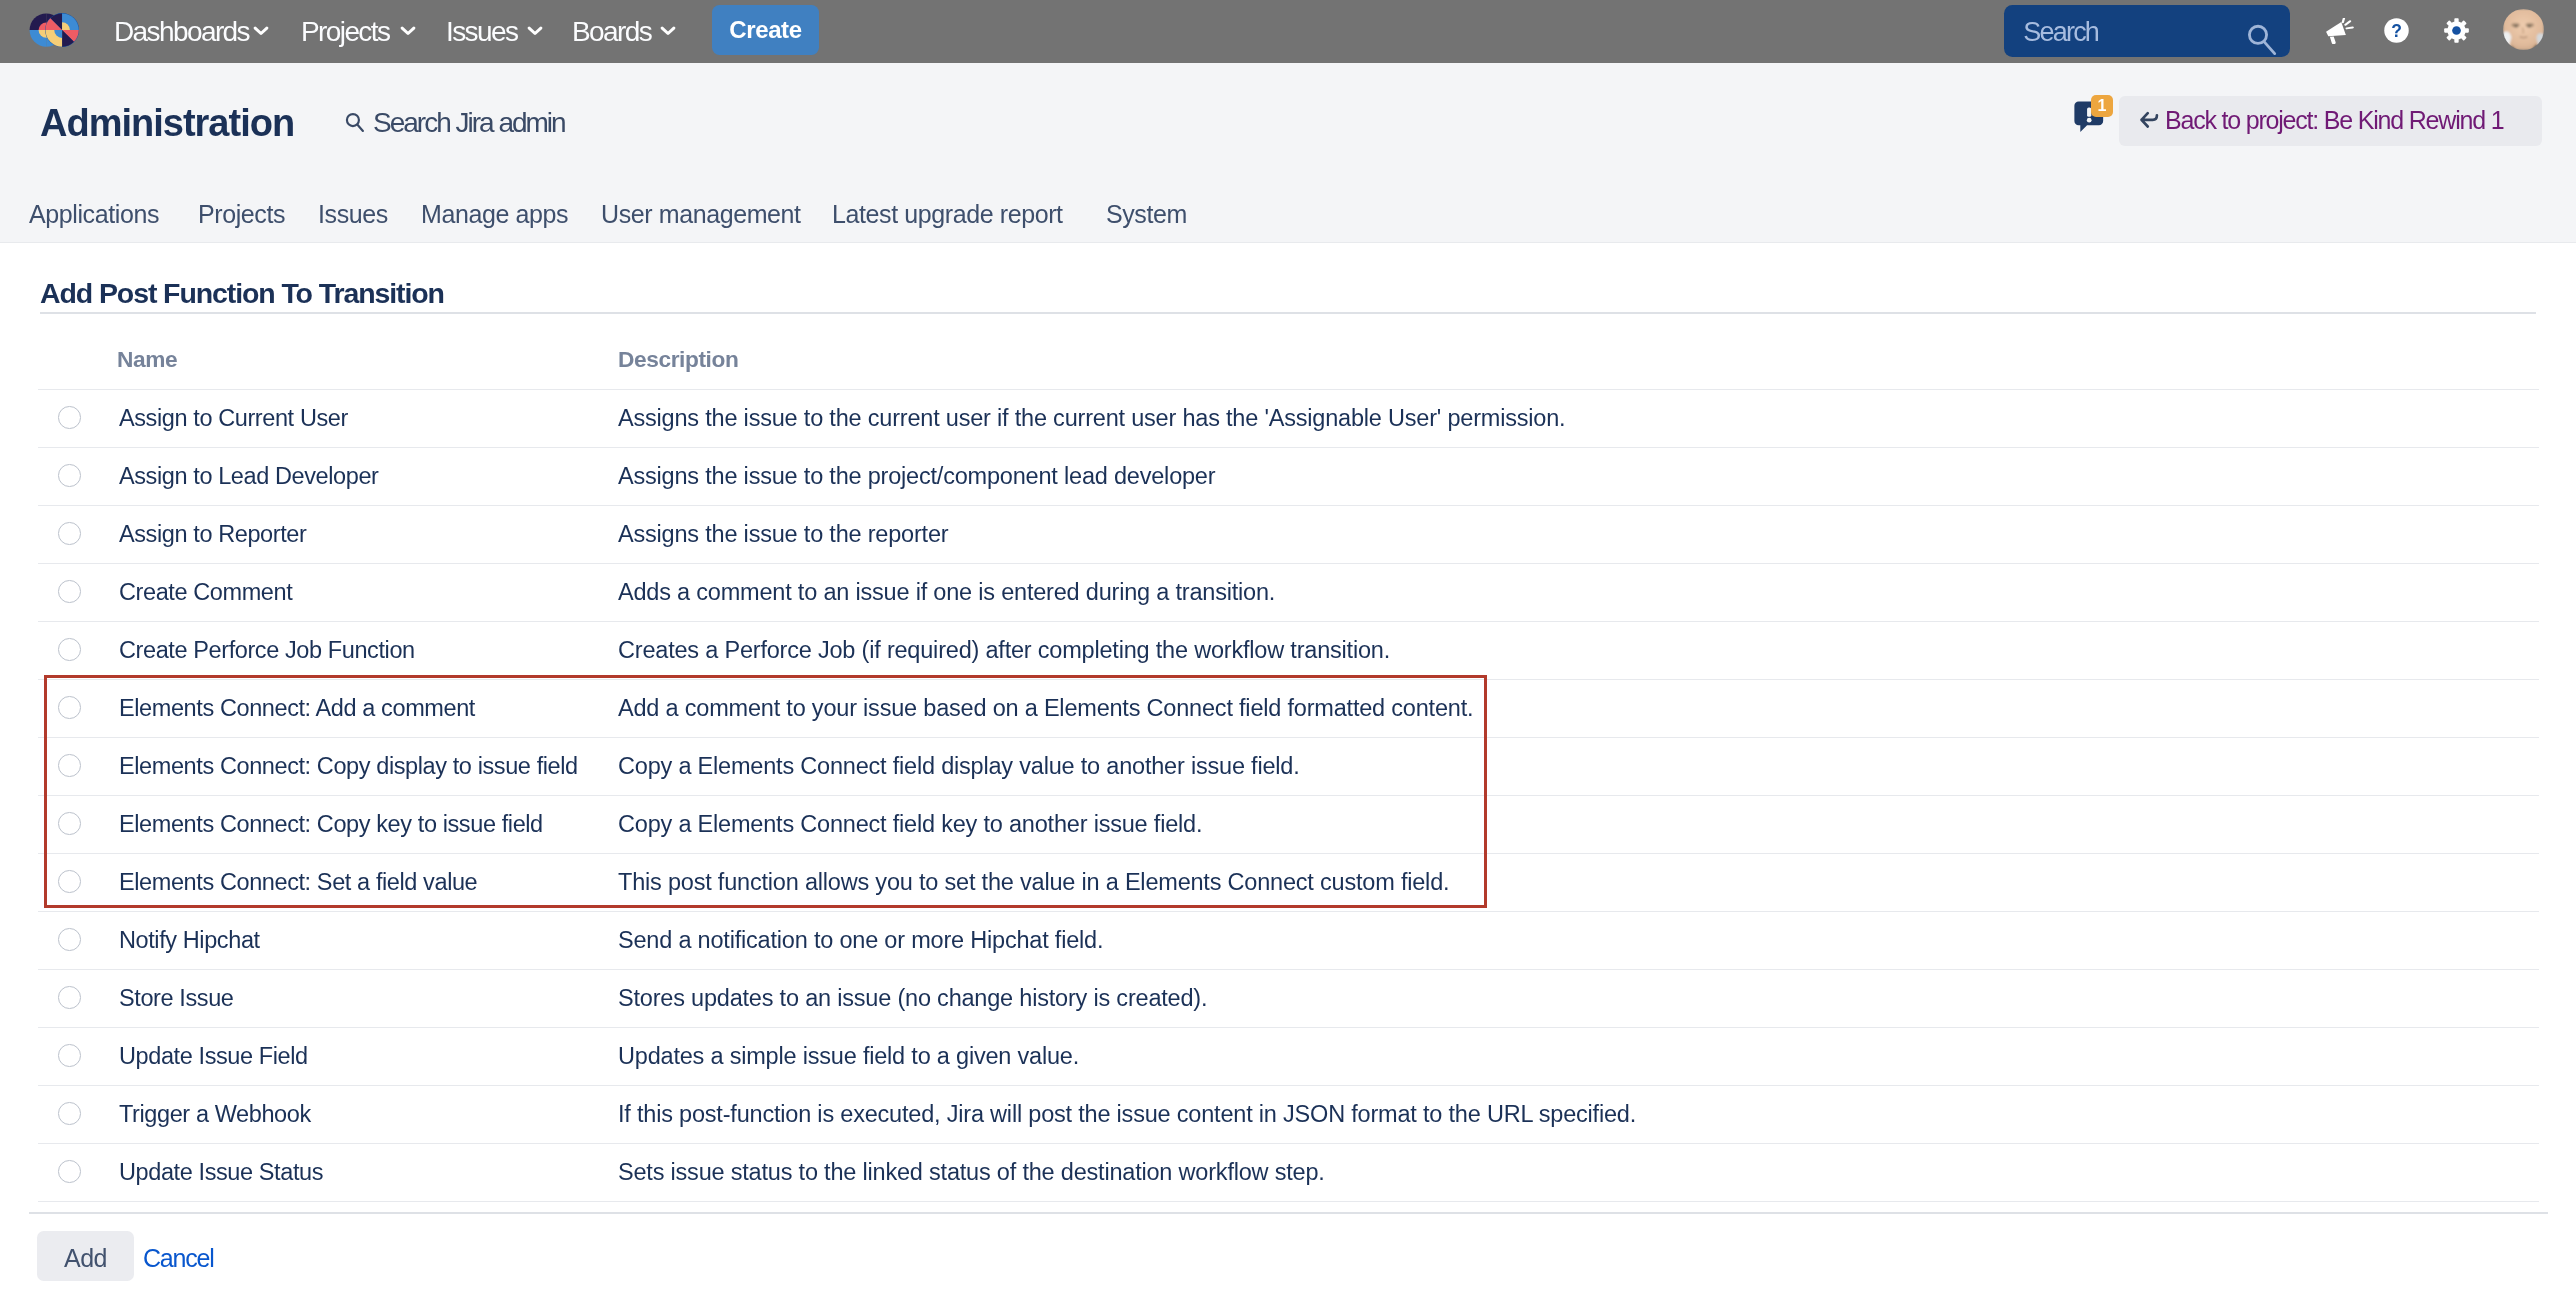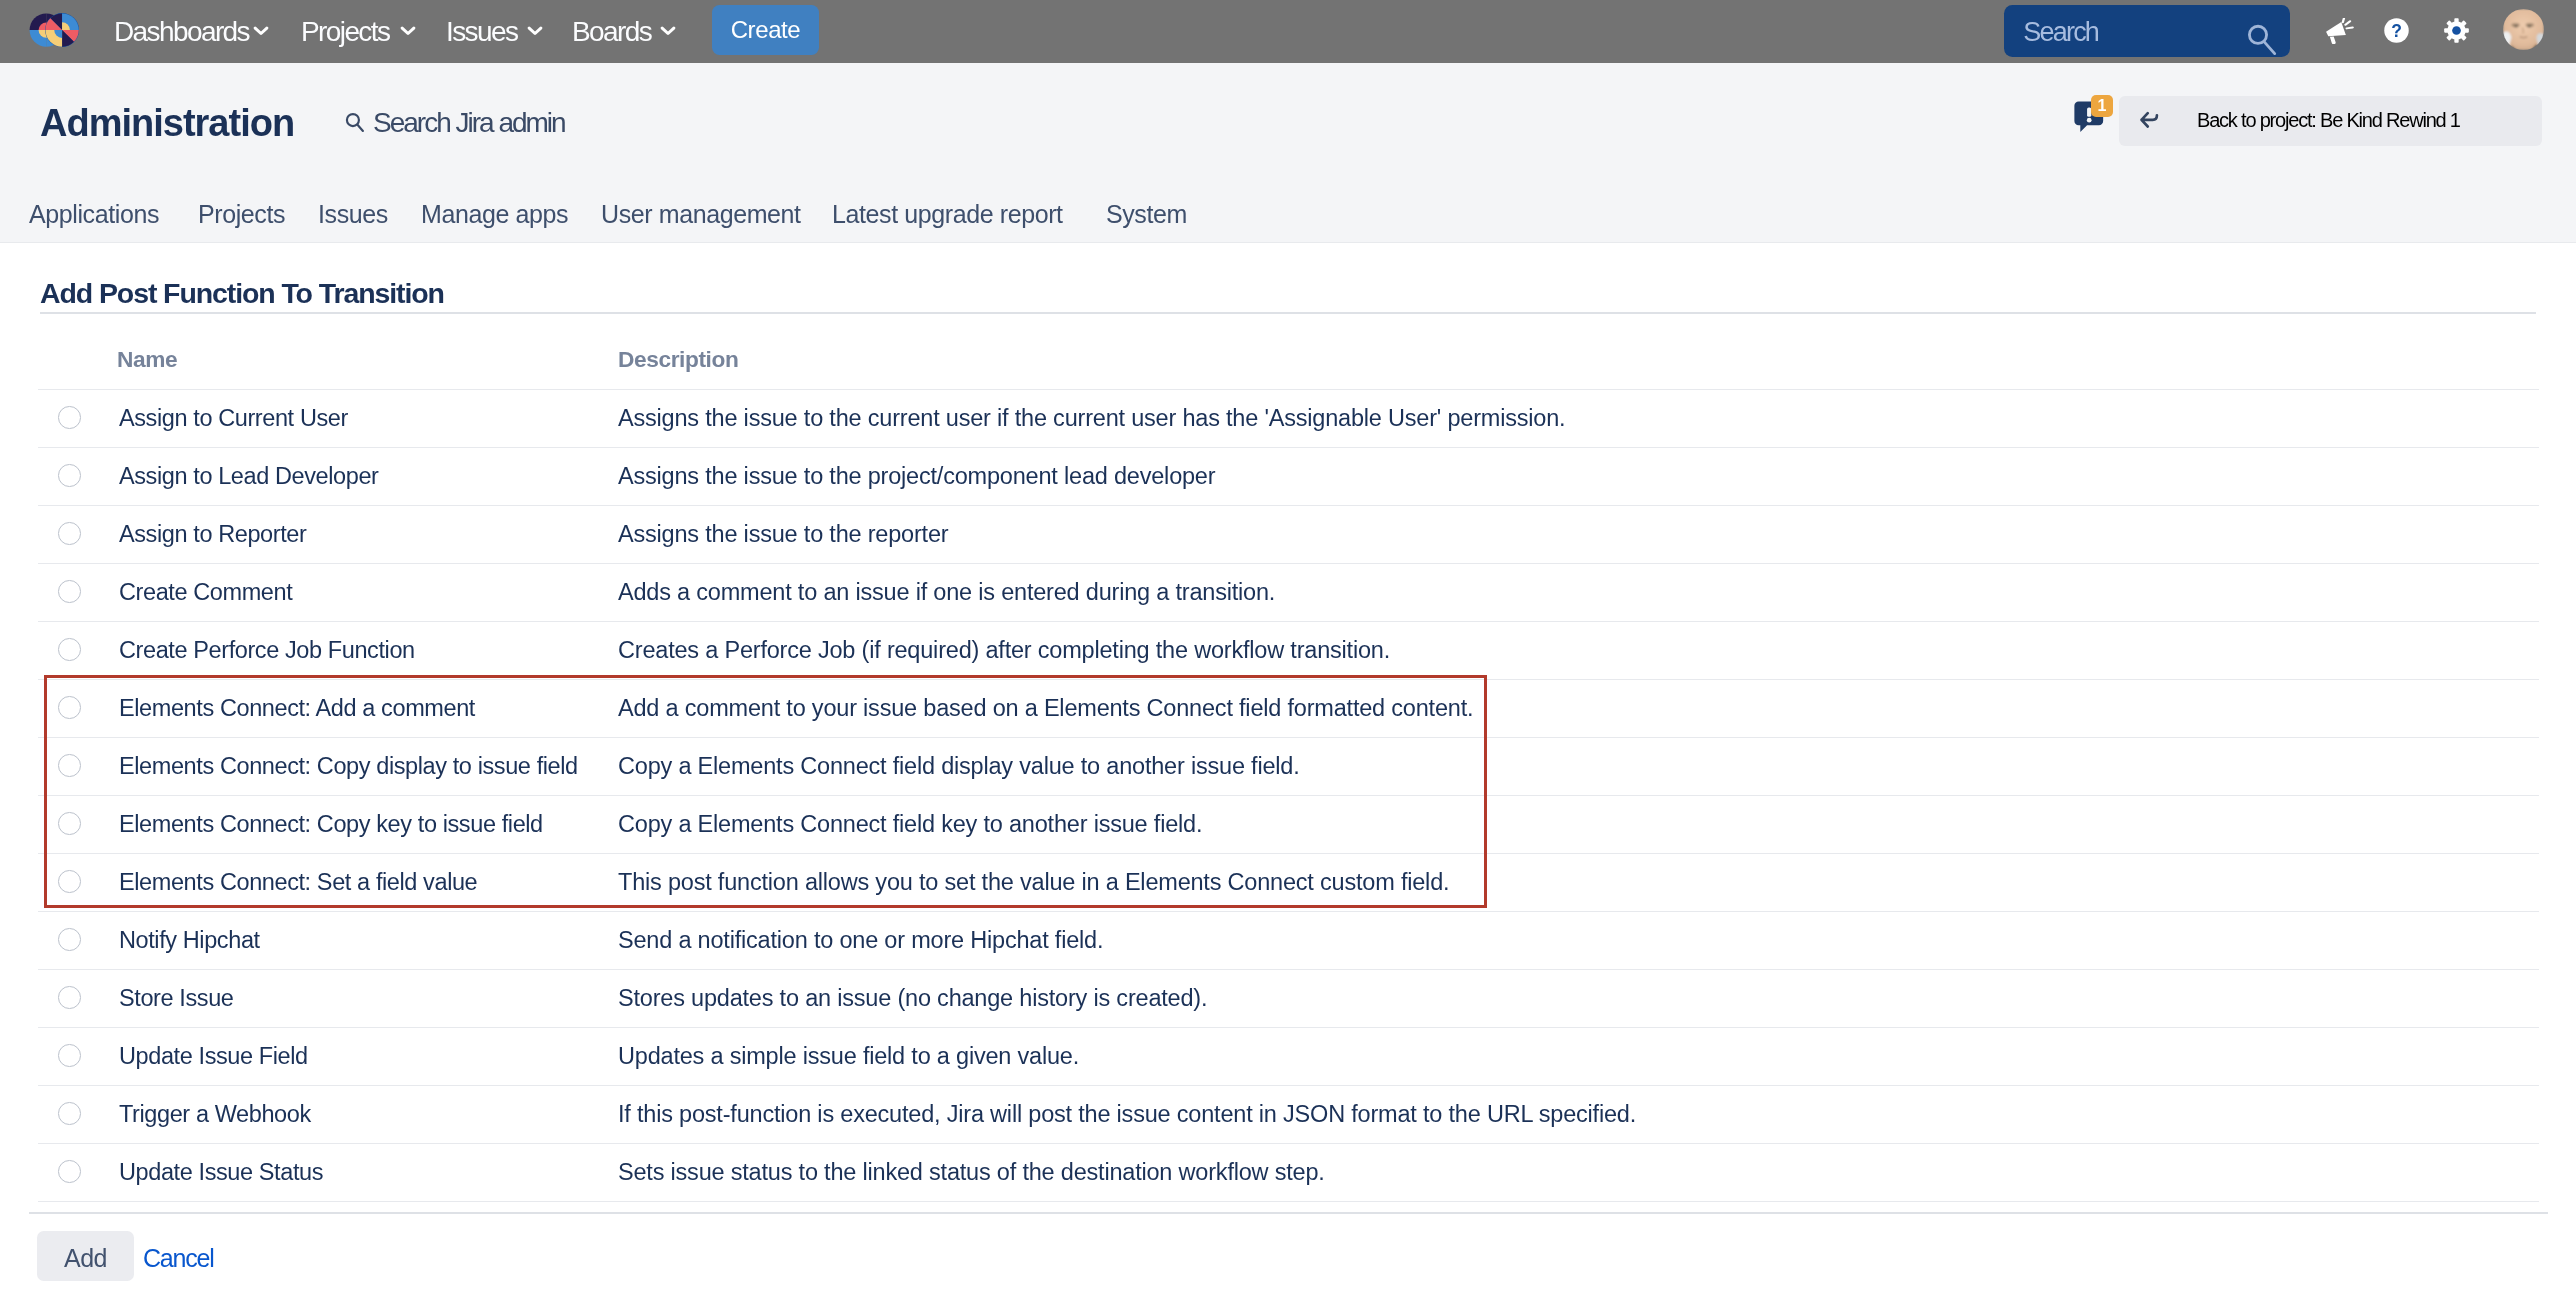--- a/index.html
+++ b/index.html
@@ -3,31 +3,31 @@
 <meta charset="utf-8">
 <style>
   * { margin:0; padding:0; box-sizing:border-box; }
   html,body { width:2576px; height:1296px; background:#fff; font-family:"Liberation Sans", sans-serif; overflow:hidden; position:relative; }
   .abs { position:absolute; }
 
   
   #navbar { position:absolute; left:0; top:0; width:2576px; height:63px; background:#737373; }
   .navitem { position:absolute; top:0; height:63px; line-height:63px; color:#FBFCFE; font-size:28px; letter-spacing:-1.6px; }
   .chev { position:absolute; top:26px; width:16px; height:10px; }
-  #createbtn { position:absolute; left:712px; top:5px; width:107px; height:50px; background:#4080C1; border-radius:7.6px; color:#fff; font-size:24px; font-weight:normal; text-align:center; line-height:50px; letter-spacing:-0.4px; }
+  #createbtn { position:absolute; left:712px; top:5px; width:107px; height:50px; background:#4080C1; border-radius:7.6px; color:#fff; font-size:24px; font-weight:bold; text-align:center; line-height:50px; letter-spacing:-0.4px; }
   #navsearch { position:absolute; left:2004px; top:5px; width:286px; height:52px; background:#13417F; border-radius:8.4px; }
   #navsearch .ph { position:absolute; left:19.3px; top:0; line-height:54px; color:#A7BCDF; font-size:27px; letter-spacing:-1.8px; }
 
   
   #pagehead { position:absolute; left:0; top:63px; width:2576px; height:180px; background:#F4F5F7; border-bottom:1.7px solid #E8EAED; }
   #h1 { position:absolute; left:40px; top:102px; font-size:38px; font-weight:bold; color:#1B3157; letter-spacing:-1px; }
   #adminsearch { position:absolute; left:373px; top:107px; font-size:28px; color:#3A4A66; letter-spacing:-2px; }
   .tab { position:absolute; top:200px; font-size:25px; color:#3E4F6C; letter-spacing:-0.4px; }
   #backbtn { position:absolute; left:2119px; top:96px; width:423px; height:50px; background:#E9EAEE; border-radius:5.9px; }
-  #backbtn .txt { position:absolute; left:46px; top:0; line-height:48px; font-size:20px; color:#000000; letter-spacing:-1.2px; white-space:nowrap;margin-left:32px; }
+  #backbtn .txt { position:absolute; left:46px; top:0; line-height:48px; font-size:25px; color:#701a75; letter-spacing:-1.2px; white-space:nowrap; }
 
   
   #h3 { position:absolute; left:40px; top:277px; font-size:28.5px; font-weight:bold; color:#1B3157; letter-spacing:-1.1px; }
   #h3line { position:absolute; left:40px; top:312px; width:2496px; height:1.7px; background:#DEE1E6; }
   .colhead { position:absolute; top:346px; font-size:22.7px; font-weight:bold; color:#76839A; letter-spacing:-0.4px; }
 
   #tbl { position:absolute; left:38px; top:389px; width:2501px; }
   .row { position:relative; height:58px; border-top:1.7px solid #E7E9ED; }
   .radio { position:absolute; left:20px; top:16.4px; width:22.7px; height:22.7px; border:1.7px solid #BCC2CC; border-radius:50%; background:#fff; }
   .nm { position:absolute; left:81px; top:0; line-height:57px; font-size:23.5px; color:#1B3157; letter-spacing:-0.4px; white-space:nowrap; }

